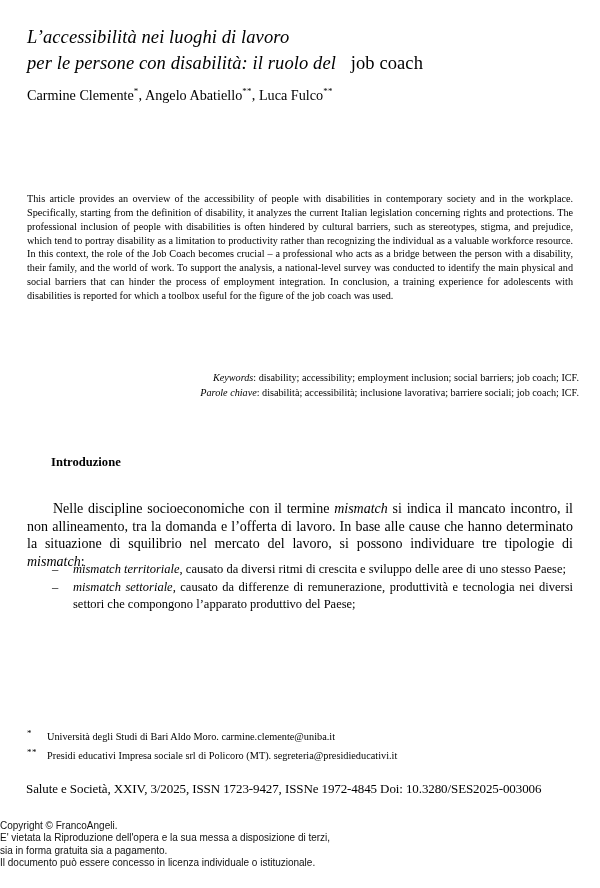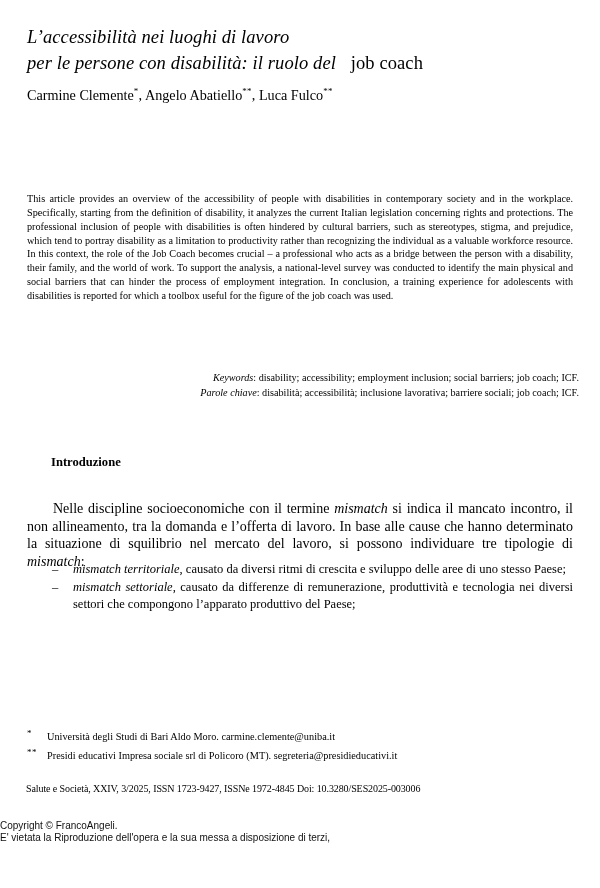--- a/index.html
+++ b/index.html
@@ -158,21 +158,21 @@
     vertical-align: super;
     letter-spacing: 0.4px;
   }
 
   
   .citation {
     position: absolute;
     left: 26px;
     top: 782px;
     width: 556px;
-    font-size: 10px;
+    font-size: 13px;
     line-height: 14px;
     letter-spacing: -0.1px;
   }
 
   
   .copyright {
     position: absolute;
     left: 0;
     top: 820px;
     width: 600px;
@@ -222,15 +222,17 @@
   <div class="footnotes">
     <div class="footnote-row"><span class="mark">*</span><span>Università degli Studi di Bari Aldo Moro. carmine.clemente@uniba.it</span></div>
     <div class="footnote-row"><span class="mark">**</span><span>Presidi educativi Impresa sociale srl di Policoro (MT). segreteria@presidieducativi.it</span></div>
   </div>
 
   <div class="citation">Salute e Società, XXIV, 3/2025, ISSN 1723-9427, ISSNe 1972-4845 Doi: 10.3280/SES2025-003006</div>
 
   <div class="copyright">
     <div>Copyright © FrancoAngeli.</div>
     <div>E' vietata la Riproduzione dell'opera e la sua messa a disposizione di terzi,</div>
+    <div>sia in forma gratuita sia a pagamento.</div>
+    <div>Il documento può essere concesso in licenza individuale o istituzionale.</div>
   </div>
 
 </div>
 
 </body></html>

